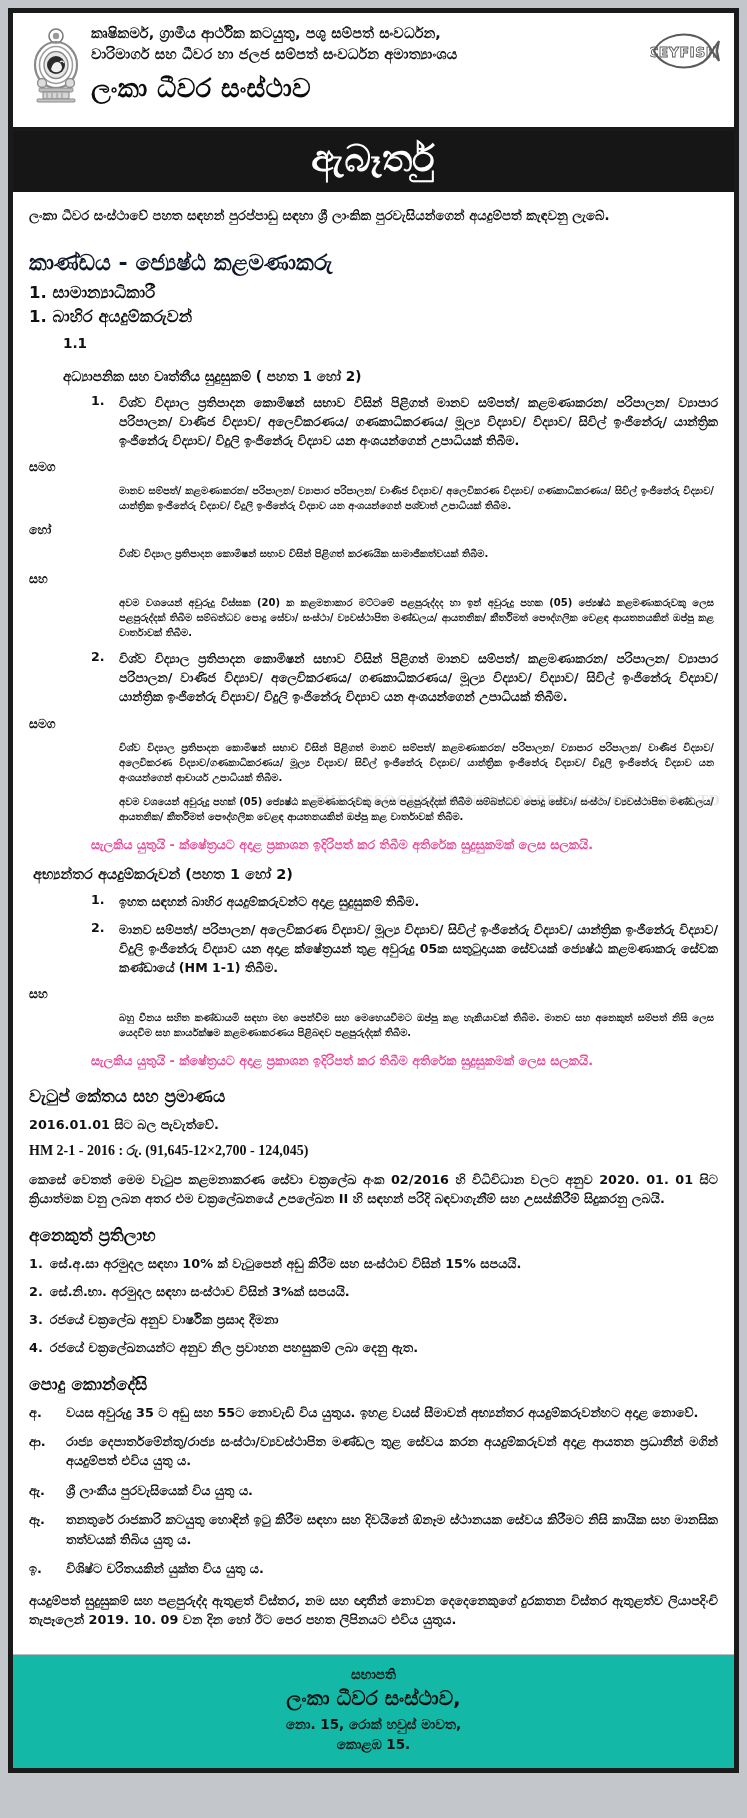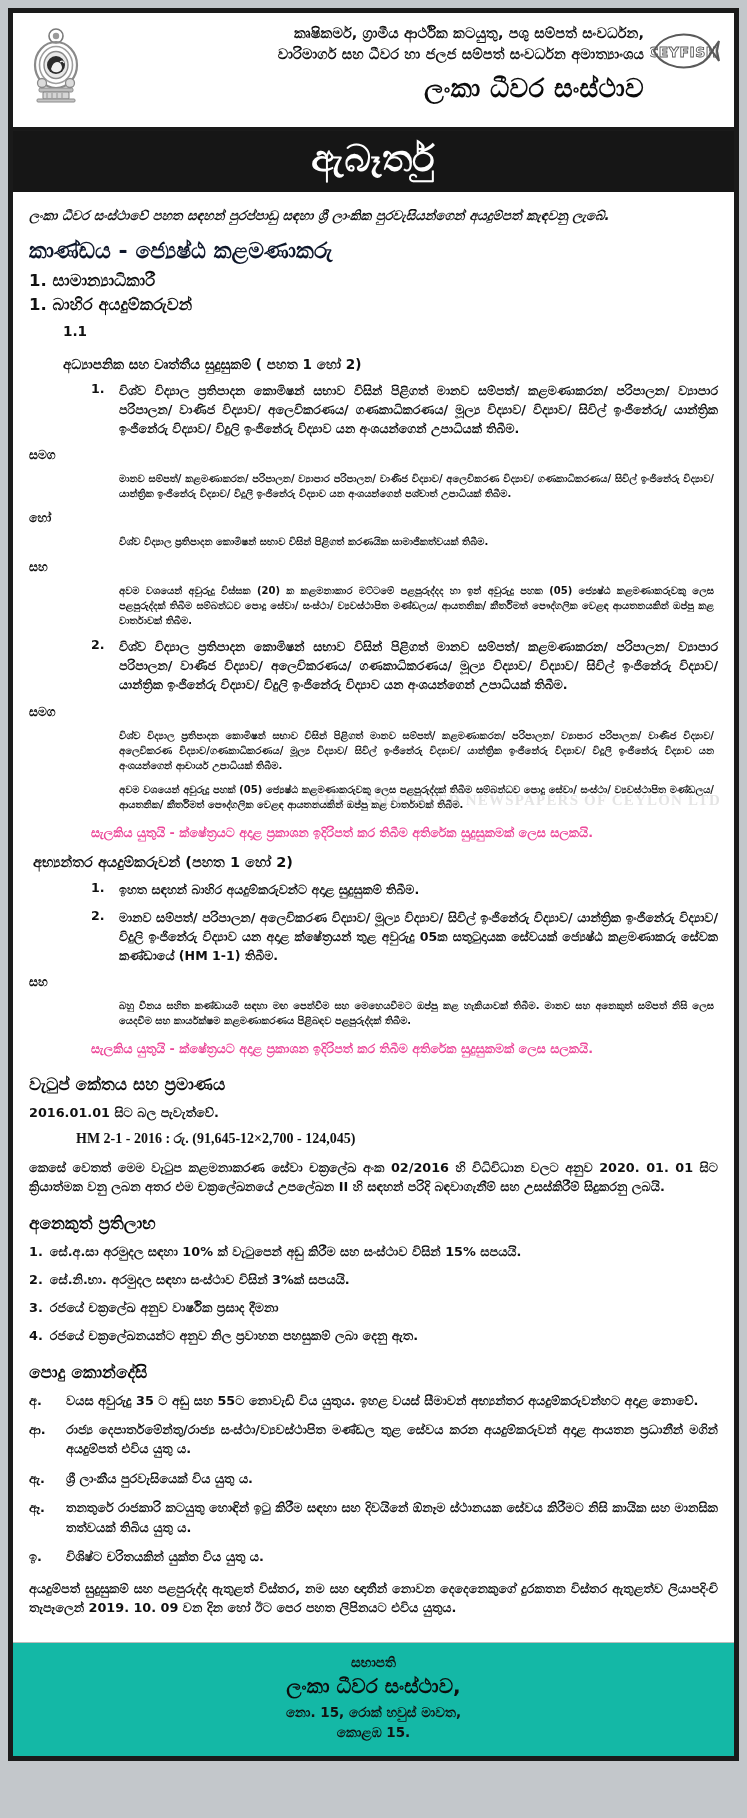--- a/index.html
+++ b/index.html
@@ -41,21 +41,21 @@
   .emblem {
     width: 62px;
     flex: 0 0 62px;
     display: flex;
     align-items: flex-start;
     justify-content: center;
     padding-top: 2px;
   }
   .header-text {
     flex: 1 1 auto;
-    text-align: right;
+    text-align: left;
     padding: 0 4px;
   }
   .ministry-line {
     font-size: 14.5px;
     font-weight: bold;
     color: #111;
     line-height: 1.45;
     letter-spacing: 0.1px;
   }
   .org-name {
@@ -93,22 +93,21 @@
     background: #ffffff;
     padding: 14px 16px 10px 16px;
     position: relative;
   }
 
   .intro {
     font-size: 13.2px;
     font-weight: bold;
     color: #111;
     line-height: 1.5;
-    margin-bottom: 12px;
-    font-style: italic;
+    margin-bottom: 24px;
   }
   .job-title {
     font-size: 22px;
     font-weight: bold;
     color: #0f172a;
     margin: 2px 0 8px 0;
   }
   .lvl1 {
     font-size: 16.5px;
     font-weight: bold;
@@ -226,21 +225,20 @@
     color: #111;
     margin-bottom: 9px;
     line-height: 1.5;
   }
   .salary-scale {
     font-size: 14px;
     font-weight: bold;
     color: #111;
     margin-bottom: 11px;
     font-family: "Liberation Serif", "DejaVu Serif", serif;
-    margin-left: 47px;
   }
   .salary-note {
     font-size: 12.8px;
     font-weight: bold;
     color: #111;
     line-height: 1.52;
     text-align: justify;
     margin-bottom: 8px;
   }
 

